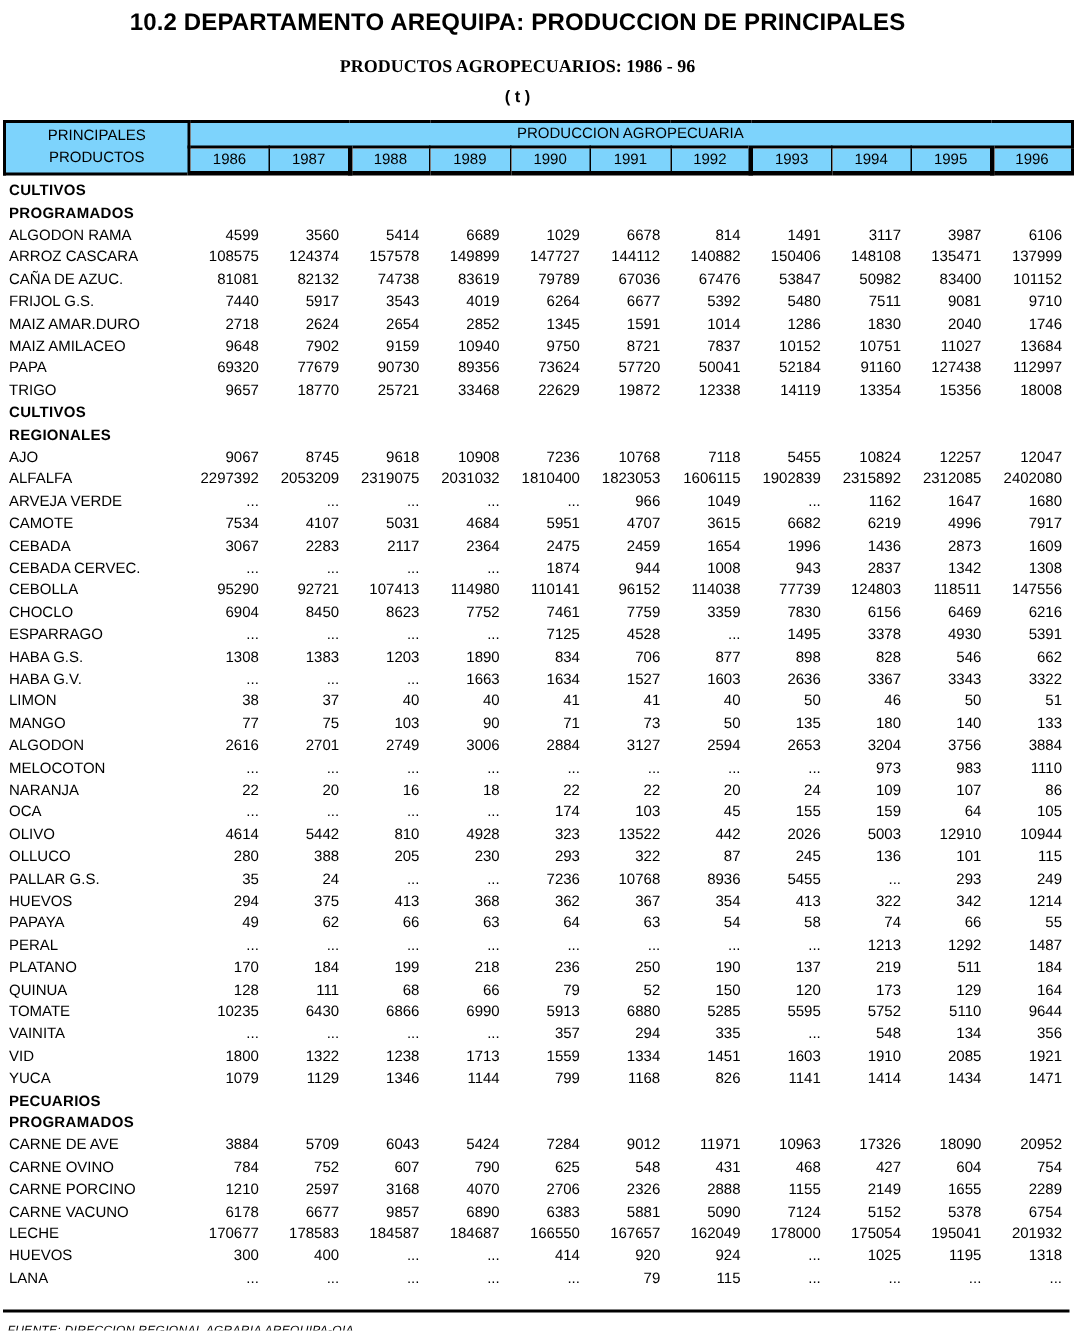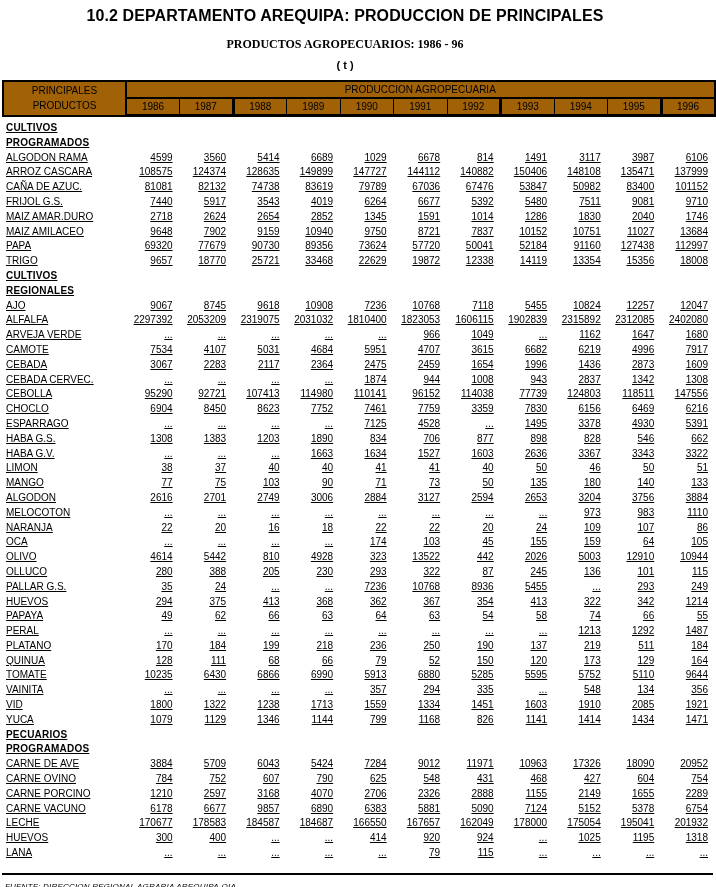--- a/index.html
+++ b/index.html
@@ -17,21 +17,21 @@
   
   .title-block { width: 690px; text-align: center; padding-top: 7px; }
   .title-line1 { font-size: 16px; font-weight: bold; letter-spacing: 0.1px; }
   .title-line2 { font-size: 12px; font-weight: bold; margin-top: 12px; font-family: Liberation Serif, serif; }
   .title-unit  { font-size: 11px; font-weight: bold; margin-top: 7px; }
 
   
   table { border-collapse: collapse; table-layout: fixed; }
   .hdr { width: 712px; margin: 9px 0 0 2px; }
   .hdr th {
-    background: #a16207;
+    background: #7dd3fc;
     font-weight: normal;
     font-size: 10px;
     padding: 0;
     text-align: center;
     overflow: hidden;
   }
   .hdr .corner { border: 2px solid #000; }
   .hdr .corner div { line-height: 15px; }
   .hdr .group { border: 2px solid #000; height: 15px; }
   .hdr tr.years th {
@@ -42,21 +42,21 @@
   }
   .hdr tr.years th:nth-child(2),
   .hdr tr.years th:nth-child(7),
   .hdr tr.years th:nth-child(10) { border-right: 3px solid #000; }
   .hdr tr.years th:last-child { border-right: 2px solid #000; }
 
   .c-label { width: 123px; }
   .c-year  { width: 53.5px; }
 
   
-  .body-table { width: 712px; margin: 4px 0 0 2px; text-decoration: underline; }
+  .body-table { width: 712px; margin: 4px 0 0 2px; }
   .body-table td {
     font-size: 10px;
     height: 14.8px;
     line-height: 14.8px;
     padding: 0;
     white-space: nowrap;
     overflow: visible;
   }
   .body-table td.label { text-align: left; padding-left: 4px; }
   .body-table td.val   { text-align: right; padding-right: 6px; }
@@ -155,21 +155,21 @@
           <td class="val">814</td>
           <td class="val">1491</td>
           <td class="val">3117</td>
           <td class="val">3987</td>
           <td class="val">6106</td>
         </tr>
         <tr>
           <td class="label">ARROZ CASCARA</td>
           <td class="val">108575</td>
           <td class="val">124374</td>
-          <td class="val">128635</td>
+          <td class="val">157578</td>
           <td class="val">149899</td>
           <td class="val">147727</td>
           <td class="val">144112</td>
           <td class="val">140882</td>
           <td class="val">150406</td>
           <td class="val">148108</td>
           <td class="val">135471</td>
           <td class="val">137999</td>
         </tr>
         <tr>

